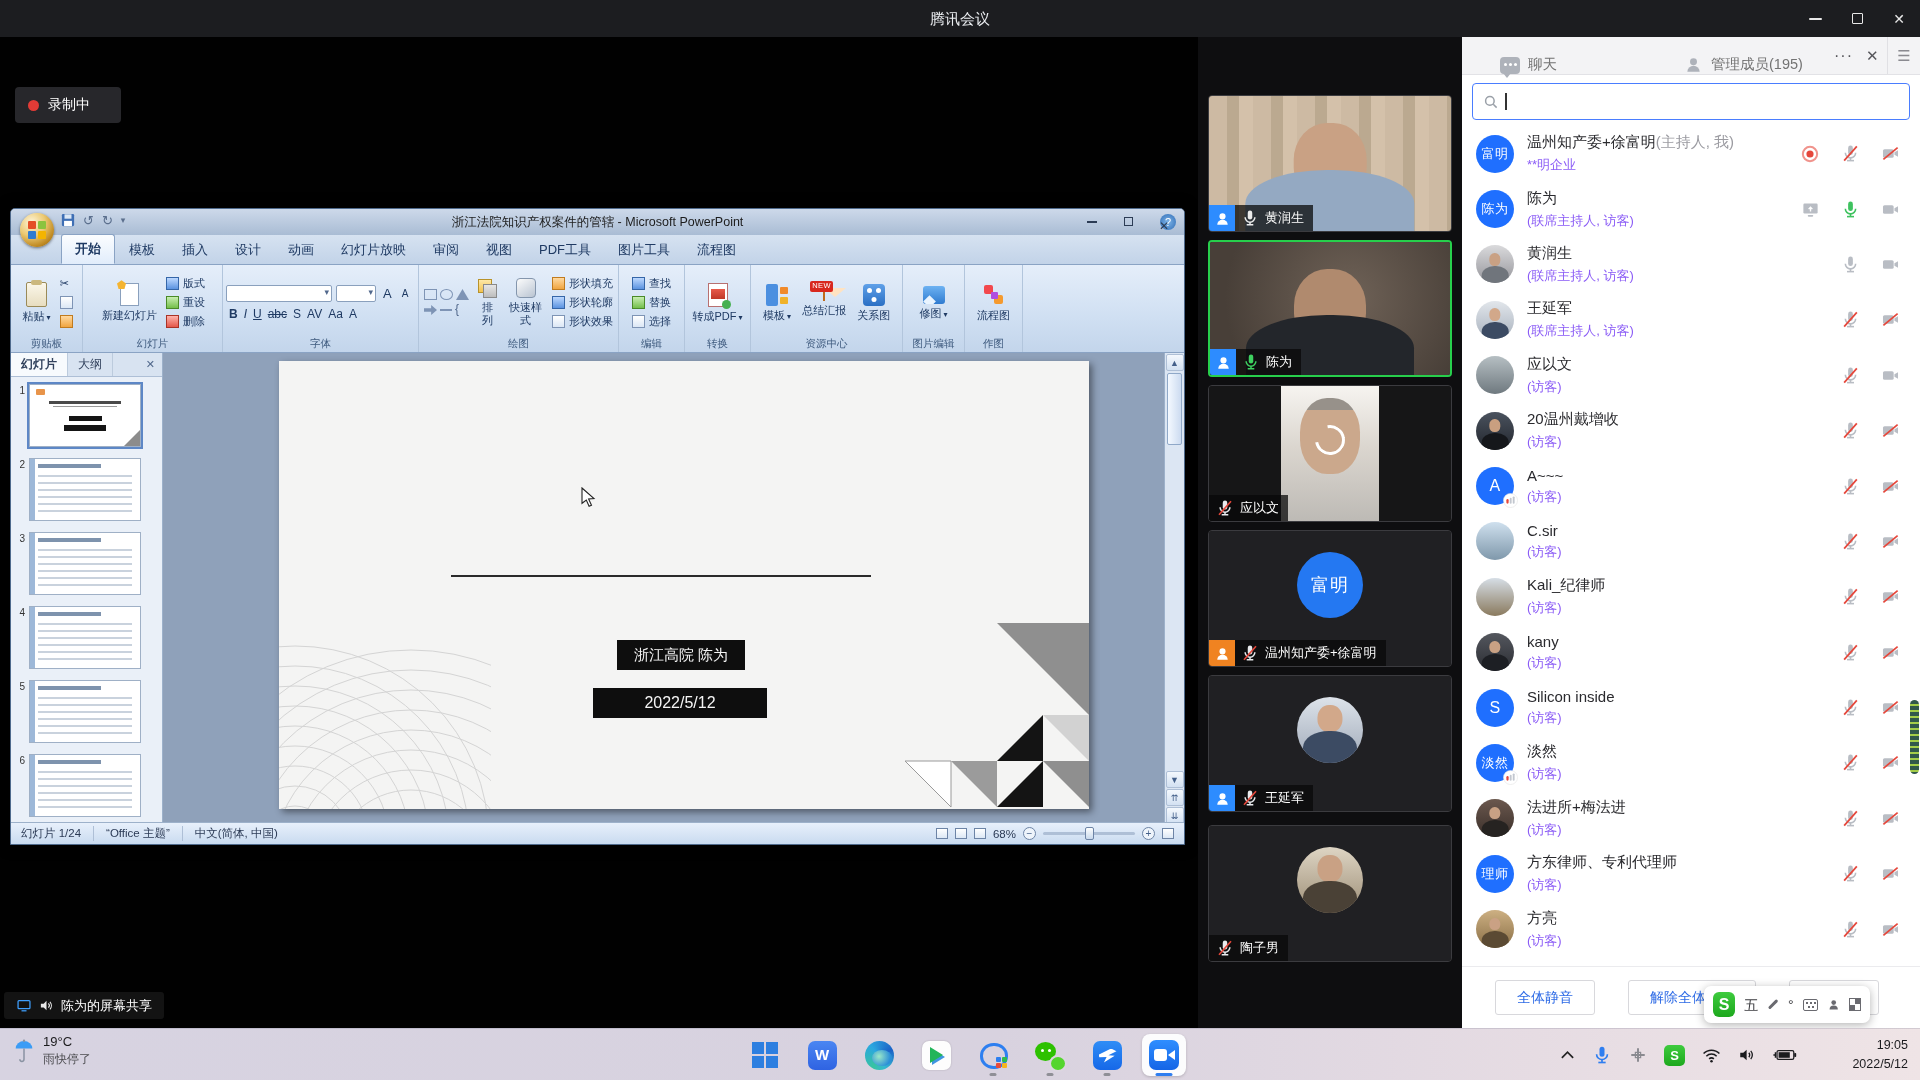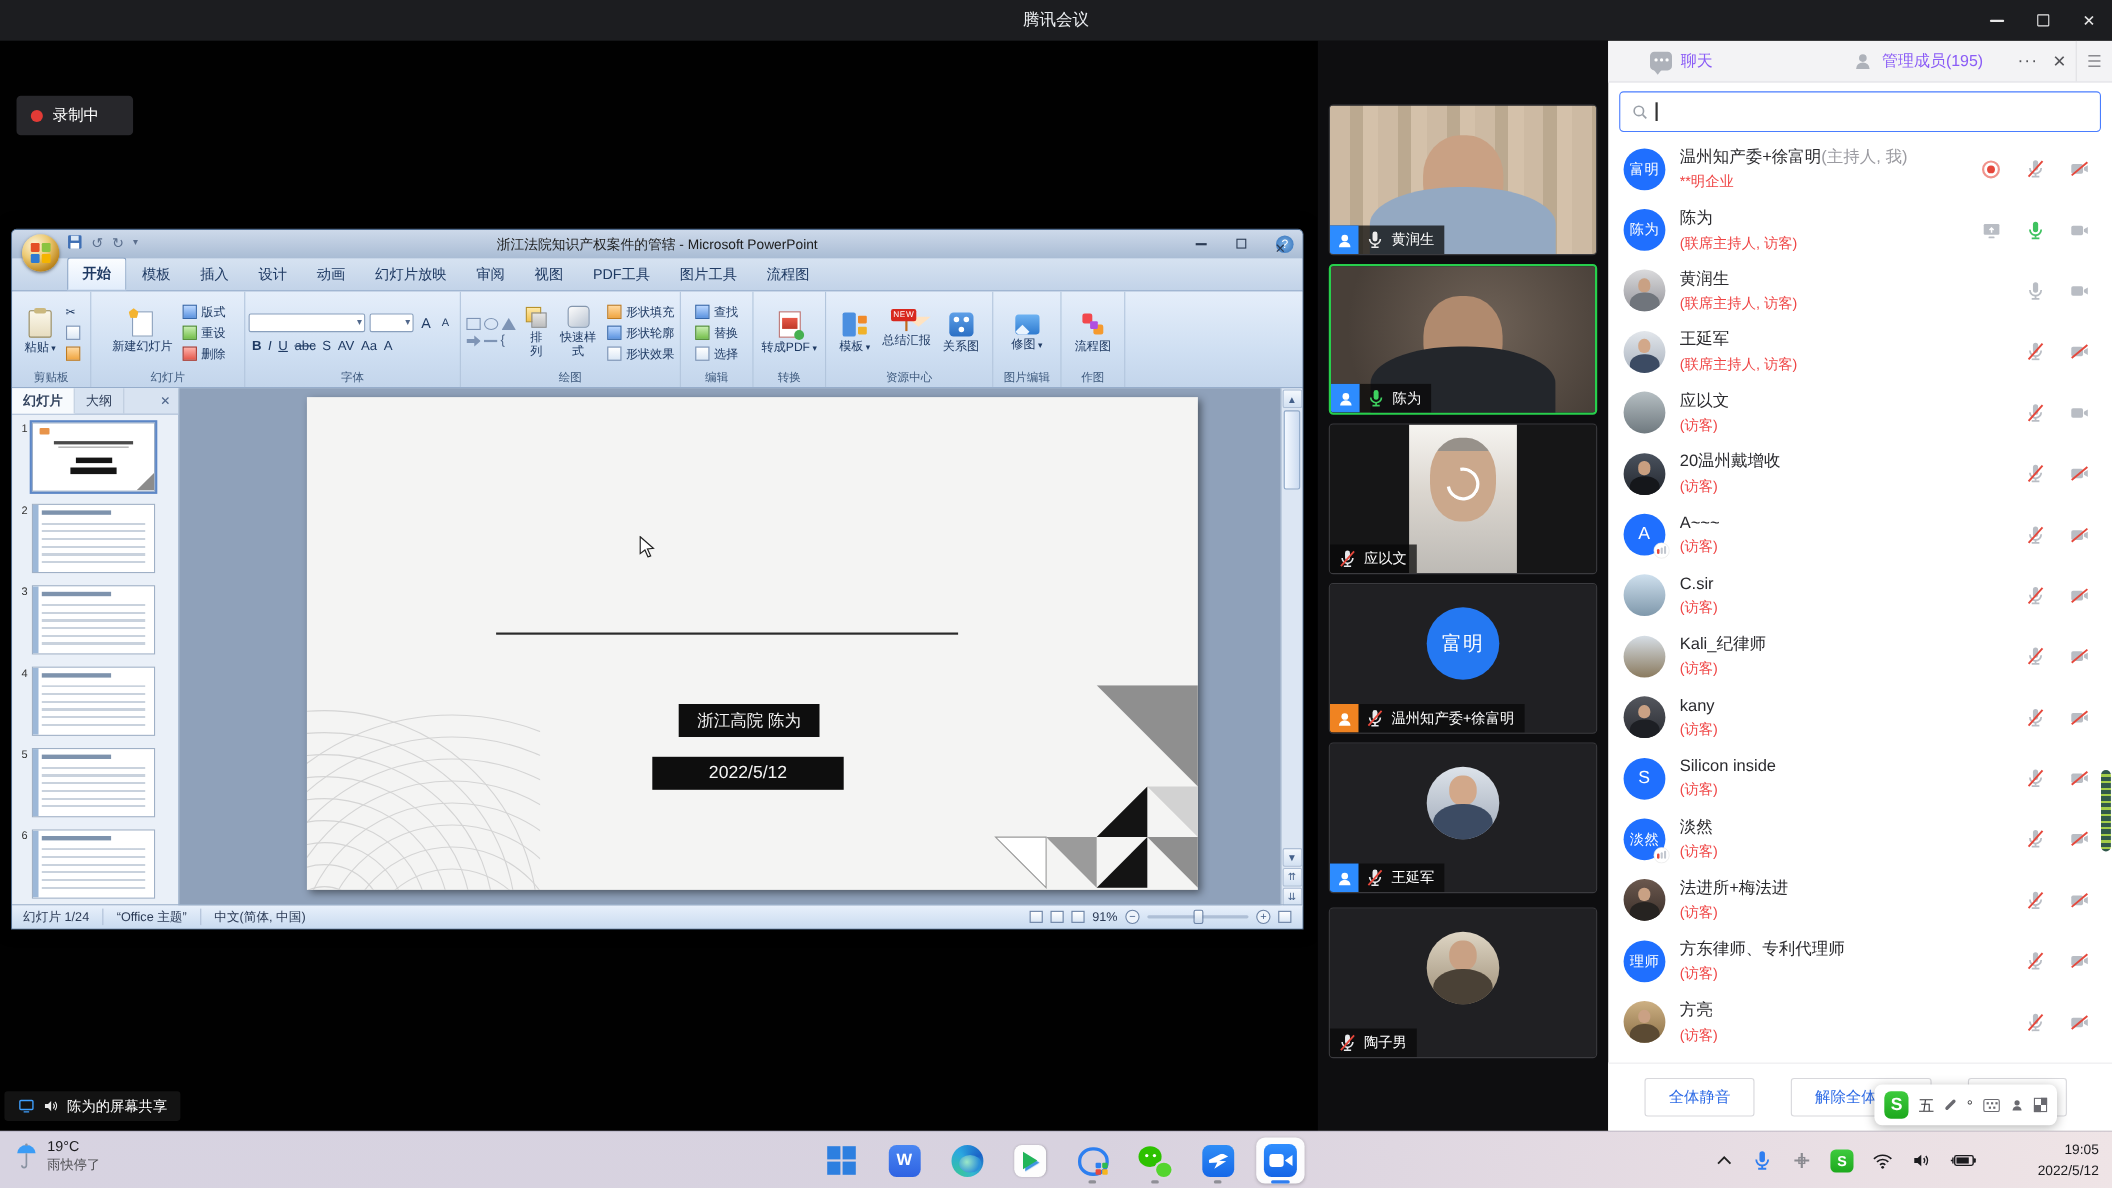--- a/index.html
+++ b/index.html
@@ -180,42 +180,42 @@
   .t-label{position:absolute;left:0;bottom:0;display:flex;align-items:center;background:rgba(8,8,8,.74);height:26px;
     padding-right:9px;gap:6px;max-width:100%}
   .t-label.nobadge{padding-left:7px}
   .t-badge{width:26px;height:26px;display:grid;place-items:center;flex:none}
   .t-badge svg{width:17px;height:17px}
   .t-name{color:#fff;font-size:13px;white-space:nowrap}
 
   
   #panel{position:absolute;left:1462px;top:37px;width:458px;height:991px;background:#fff;display:flex;flex-direction:column}
   #p-head{height:38px;background:#f3f3f5;border-bottom:1px solid #e2e2e6;position:relative;flex:none}
-  .p-tab{position:absolute;top:0;height:100%;display:flex;align-items:center;gap:8px;font-size:14.5px;color:#8b5cf6}
+  .p-tab{position:absolute;top:0;height:100%;display:flex;align-items:flex-end;gap:8px;font-size:14.5px;color:#737373}
   #p-tab-chat{left:38px}
   #p-tab-members{left:222px}
   .chat-ic{width:20px;height:17px;background:#aeb2ba;border-radius:4px;position:relative}
   .chat-ic::before{content:"";position:absolute;left:4px;top:6px;width:3px;height:3px;border-radius:50%;background:#fff;box-shadow:5px 0 0 #fff,10px 0 0 #fff}
   .chat-ic::after{content:"";position:absolute;left:3px;bottom:-4px;border-left:4px solid transparent;border-right:4px solid transparent;border-top:5px solid #aeb2ba}
   #p-more{position:absolute;left:372px;top:0;height:100%;display:flex;align-items:center;color:#55555a;font-size:16px;letter-spacing:1px}
   #p-close{position:absolute;left:404px;top:0;height:100%;display:flex;align-items:center;color:#55555a;font-size:15px}
   #p-menu{position:absolute;right:0;top:0;width:33px;height:100%;border-left:1px solid #e0e0e4;display:grid;place-items:center;color:#8a8a90;font-size:15px}
   #p-search{margin:8px 10px 4px;height:37px;border:1.5px solid #4a7dff;border-radius:4px;display:flex;align-items:center;
     padding-left:9px;gap:5px;flex:none}
   .caret{width:1.5px;height:17px;background:#333}
   #p-list{flex:1;overflow:hidden;padding-top:2px}
   .m-row{height:55.4px;display:flex;align-items:center;padding:0 20px 0 14px;gap:13px}
   .av{width:38px;height:38px;position:relative;flex:none}
   .av-in{position:absolute;inset:0;border-radius:50%;overflow:hidden}
   .av-in.init{background:#1f6fff;color:#fff;display:grid;place-items:center;letter-spacing:.5px}
   .ph{position:absolute;right:-4px;bottom:-3px;line-height:0}
   .m-info{flex:1;min-width:0}
   .m-name{font-size:15px;color:#2a2a2e;white-space:nowrap;overflow:hidden}
   .m-suffix{color:#9b9ba1}
-  .m-sub{font-size:13px;color:#ef4444;margin-top:4px}
+  .m-sub{font-size:13px;color:#8b5cf6;margin-top:4px}
   .m-icons{display:flex;gap:21px;align-items:center;flex:none}
   #p-scroll{position:absolute;right:1px;top:663px;width:9px;height:74px;border-radius:5px;
     background:repeating-linear-gradient(180deg,#31584a 0 4px,#a3cc48 4px 6px)}
   #p-foot{height:62px;border-top:1px solid #ebebee;display:flex;align-items:center;gap:33px;padding-left:33px;flex:none;position:relative;background:#fff}
   .p-btn{height:35px;padding:0 21px;background:#fff;border:1px solid #d8d8dc;border-radius:3px;color:#2e6be6;font-size:14px;
     display:flex;align-items:center;font-family:inherit}
   #sogou{position:absolute;right:50px;bottom:5px;width:166px;height:37px;background:#fff;border-radius:7px;
     box-shadow:0 2px 10px rgba(0,0,0,.3);display:flex;align-items:center;gap:9px;padding:0 9px;z-index:8}
   #sg-logo{width:25px;height:25px;border-radius:6px;background:linear-gradient(#3ecb3e,#1da81d);color:#fff;font-weight:bold;
     font-size:16px;display:grid;place-items:center}
@@ -621,21 +621,21 @@
       </div>
 
       <div id="ppt-status">
         <span class="st-seg">幻灯片 1/24</span>
         <span class="st-seg">“Office 主题”</span>
         <span class="st-seg" style="border-right:none">中文(简体, 中国)</span>
         <span id="st-right">
           <span class="vw"></span>
           <span class="vw"></span>
           <span class="vw"></span>
-          <span>91%</span>
+          <span>68%</span>
           <span class="zbtn">−</span>
           <span id="ztrack">
               <span id="zthumb"></span>
             </span>
           <span class="zbtn">+</span>
           <span class="vw"></span>
         </span>
       </div>
     </div>
 

